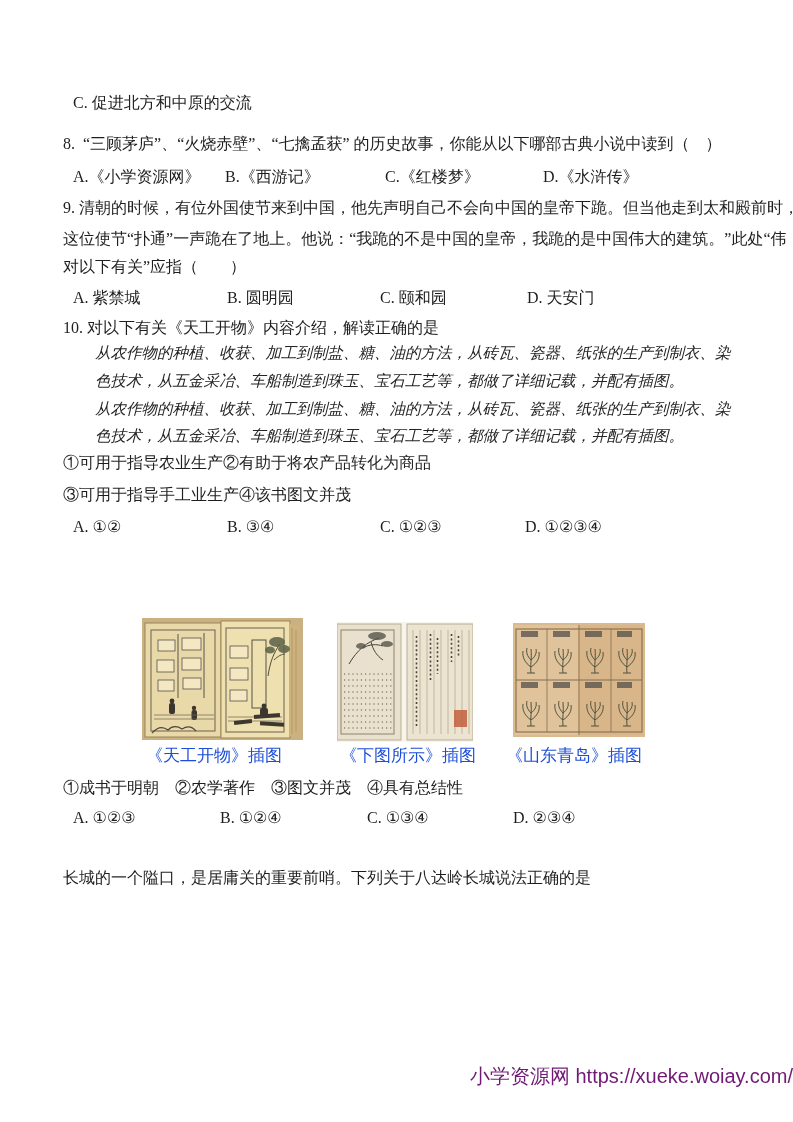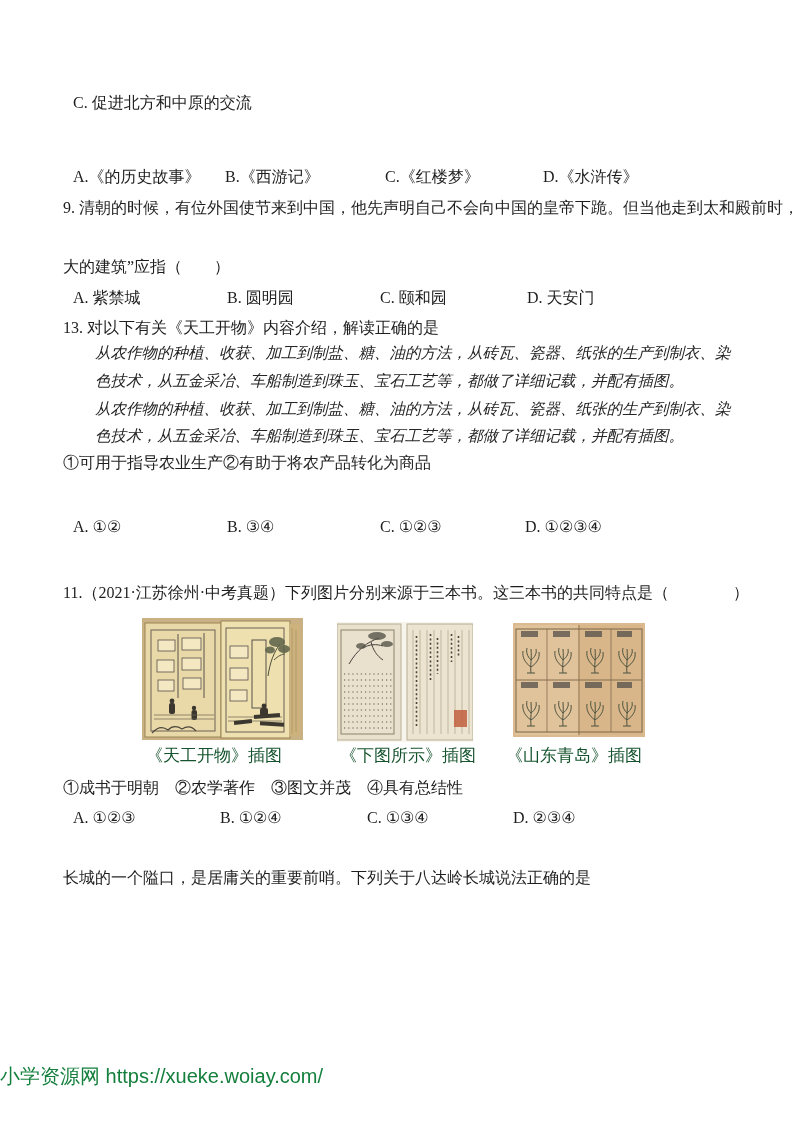--- a/index.html
+++ b/index.html
@@ -23,69 +23,71 @@
     font-style:italic;
     font-size:15.5px;
     color:#242424;
   }
   .figure{position:absolute;}
   .figure svg{display:block;}
   .caption{
     position:absolute;
     font-size:17px;
     white-space:pre;
-    color:#14532d;
+    color:#1d4ed8;
   }
   .footer{
     position:absolute;top:1063px;left:0;width:100%;
-    text-align:left;
+    text-align:right;
     font-family:"Liberation Sans","DejaVu Sans",sans-serif;
     font-size:20px;
-    color:#15803d;
+    color:#701a75;
   }
 </style>
 </head>
 <body>
 
 <div class="page">
 
   <div class="row" style="top:93px">
     <span class="opt" style="left:63px">C. 促进北方和中原的交流</span>
   </div>
 
+  <div class="line" style="top:134px">8.  “三顾茅庐”、“火烧赤壁”、“七擒孟获” 的历史故事，你能从以下哪部古典小说中读到（    ）</div>
   <div class="row" style="top:167px">
-    <span class="opt" style="left:63px">A.《的历史故事》</span>
+    <span class="opt" style="left:63px">A.《小学资源网》</span>
     <span class="opt" style="left:215px">B.《西游记》</span>
     <span class="opt" style="left:375px">C.《红楼梦》</span>
     <span class="opt" style="left:533px">D.《水浒传》</span>
   </div>
 
   <div class="line" style="top:198px">9. 清朝的时候，有位外国使节来到中国，他先声明自己不会向中国的皇帝下跪。但当他走到太和殿前时，</div>
-  <div class="line" style="top:257px">大的建筑”应指（　　）</div>
+  <div class="line" style="top:229px">这位使节“扑通”一声跪在了地上。他说：“我跪的不是中国的皇帝，我跪的是中国伟大的建筑。”此处“伟</div>
+  <div class="line" style="top:257px">对以下有关”应指（　　）</div>
   <div class="row" style="top:288px">
     <span class="opt" style="left:63px">A. 紫禁城</span>
     <span class="opt" style="left:217px">B. 圆明园</span>
     <span class="opt" style="left:370px">C. 颐和园</span>
     <span class="opt" style="left:517px">D. 天安门</span>
   </div>
 
-  <div class="line" style="top:318px">13. 对以下有关《天工开物》内容介绍，解读正确的是</div>
+  <div class="line" style="top:318px">10. 对以下有关《天工开物》内容介绍，解读正确的是</div>
   <div class="line passage" style="top:343px">从农作物的种植、收获、加工到制盐、糖、油的方法，从砖瓦、瓷器、纸张的生产到制衣、染</div>
   <div class="line passage" style="top:371px">色技术，从五金采冶、车船制造到珠玉、宝石工艺等，都做了详细记载，并配有插图。</div>
   <div class="line passage" style="top:399px">从农作物的种植、收获、加工到制盐、糖、油的方法，从砖瓦、瓷器、纸张的生产到制衣、染</div>
   <div class="line passage" style="top:426px">色技术，从五金采冶、车船制造到珠玉、宝石工艺等，都做了详细记载，并配有插图。</div>
   <div class="line" style="top:453px">①可用于指导农业生产②有助于将农产品转化为商品</div>
+  <div class="line" style="top:485px">③可用于指导手工业生产④该书图文并茂</div>
   <div class="row" style="top:517px">
     <span class="opt" style="left:63px">A. ①②</span>
     <span class="opt" style="left:217px">B. ③④</span>
     <span class="opt" style="left:370px">C. ①②③</span>
     <span class="opt" style="left:515px">D. ①②③④</span>
   </div>
 
-  <div class="line" style="top:583px">11.（2021·江苏徐州·中考真题）下列图片分别来源于三本书。这三本书的共同特点是（　　　　）</div>
 
   <div class="figure" style="left:142px;top:618px">
     <svg width="161" height="122" viewBox="0 0 161 122">
       <rect width="161" height="122" fill="#c9b183"></rect>
       <rect x="3" y="5" width="76" height="114" fill="#ead9a8" stroke="#9a8457" stroke-width="1"></rect>
       <rect x="79" y="3" width="69" height="117" fill="#efe0b0" stroke="#9a8457" stroke-width="1"></rect>
       <rect x="148" y="6" width="10" height="112" fill="#cdb27e"></rect>
       <line x1="150" y1="10" x2="150" y2="116" stroke="#b39a66" stroke-width="1"></line>
       <line x1="154" y1="12" x2="154" y2="114" stroke="#b39a66" stroke-width="1"></line>
       <rect x="9" y="12" width="64" height="101" fill="none" stroke="#6b6154" stroke-width="1"></rect>

